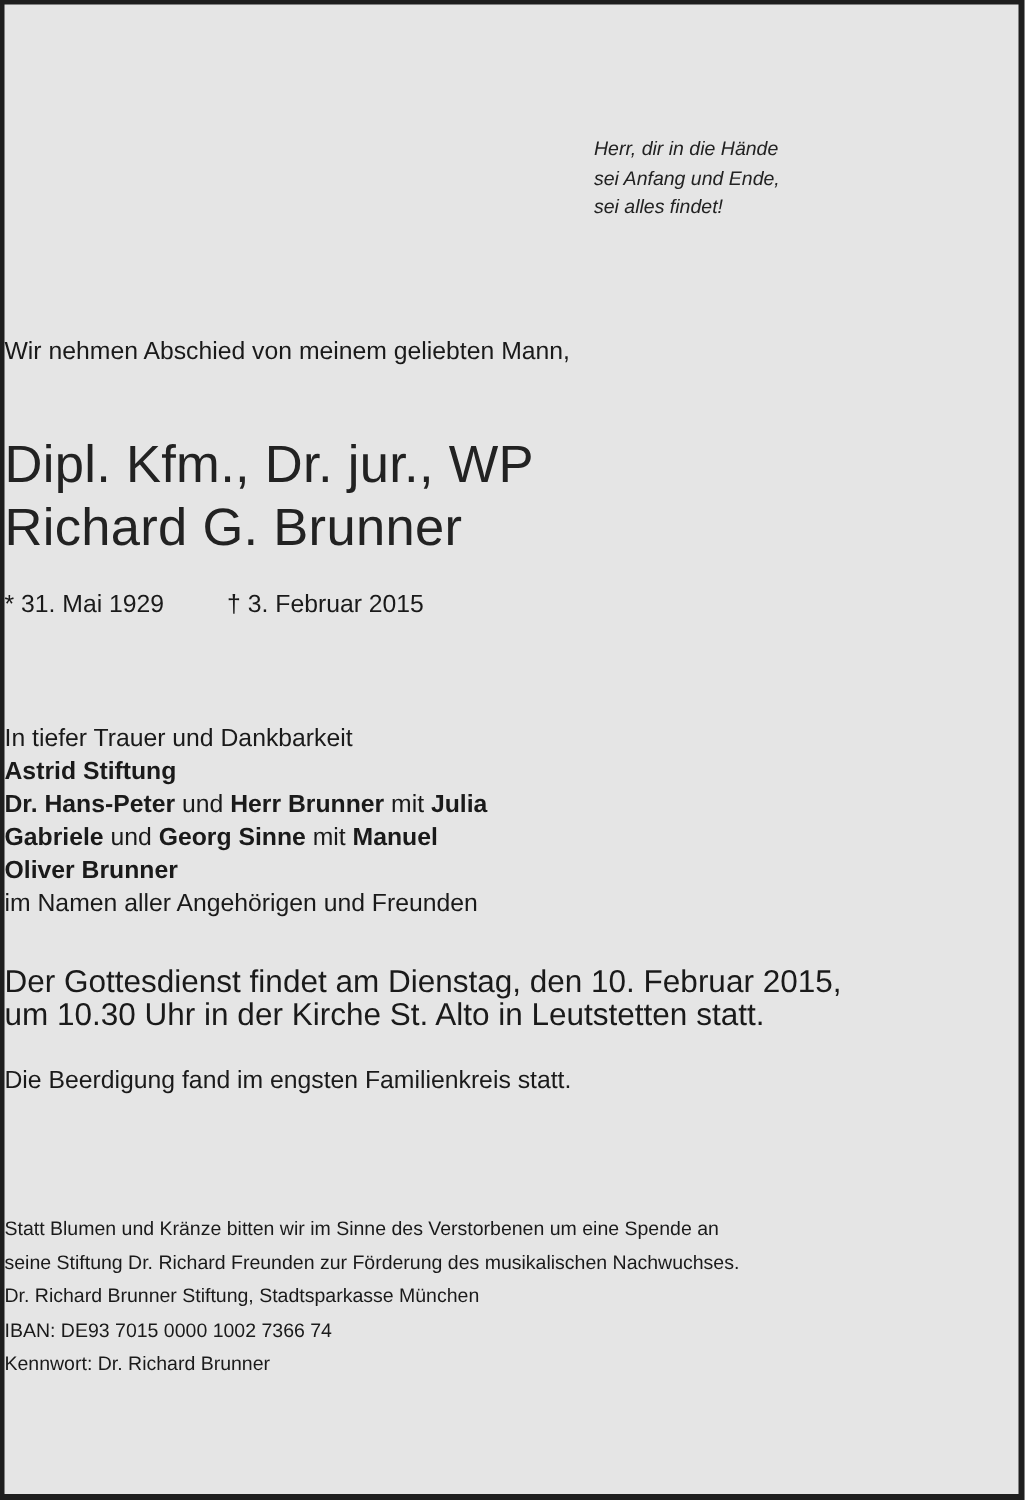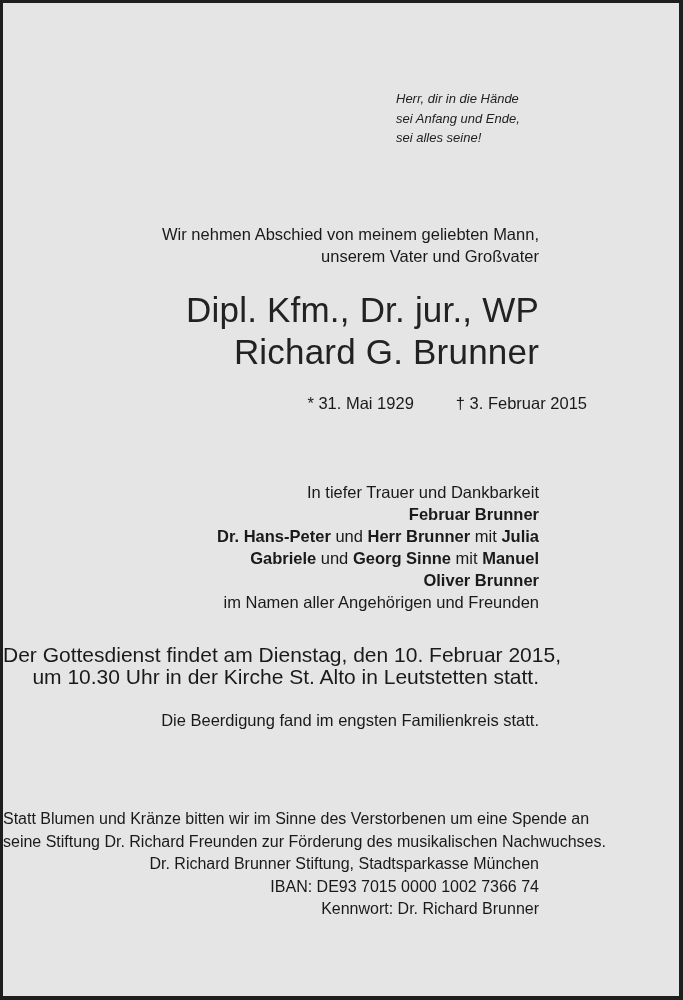--- a/index.html
+++ b/index.html
@@ -15,60 +15,59 @@
     background: #e5e5e5;
     font-family: Liberation Sans, sans-serif;
     color: #1a1a1a;
   }
   .abs { position: absolute; }
   .motto {
     left: 393px; top: 86px;
     font-style: italic; font-size: 13px; line-height: 19.5px;
     color: #222;
   }
-  .center { left: 0; width: 536px; text-align: right; }
+  .center { left: 0; width: 536px; text-align: left; }
   .intro { top: 220px; font-size: 16.5px; line-height: 22px; }
   .name { top: 286px; font-size: 35px; line-height: 42px; color: #222; letter-spacing: 0.2px; }
-  .dates { top: 389px; font-size: 16.5px; line-height: 22px; margin-left: 48px; }
+  .dates { top: 389px; font-size: 16.5px; line-height: 22px; }
   .dates span.gap { display: inline-block; width: 42px; }
   .family { top: 432px; font-size: 16.5px; line-height: 22px; margin-top: 46px; }
   .family b { font-weight: bold; }
   .service { top: 641px; font-size: 21px; line-height: 22px; }
   .burial { top: 706px; font-size: 16.5px; line-height: 22px; }
-  .donation { top: 805px; font-size: 16px; line-height: 22.5px; }
+  .donation { top: 805px; font-size: 13px; line-height: 22.5px; }
   .line { display: block; white-space: nowrap; }
 </style>
 </head>
 <body>
 
 <div class="frame">
 
   <div class="abs motto">
     <span class="line">Herr, dir in die Hände</span>
     <span class="line">sei Anfang und Ende,</span>
-    <span class="line">sei alles seine!</span>
+    <span class="line">sei alles findet!</span>
   </div>
 
   <div class="abs center intro">
     <span class="line">Wir nehmen Abschied von meinem geliebten Mann,</span>
-    <span class="line">unserem Vater und Großvater</span>
   </div>
 
   <div class="abs center name">
     <span class="line">Dipl. Kfm., Dr. jur., WP</span>
     <span class="line">Richard G. Brunner</span>
   </div>
 
   <div class="abs center dates">
     <span>* 31. Mai 1929</span><span class="gap"></span><span>† 3. Februar 2015</span>
   </div>
 
   <div class="abs center family">
     <span class="line">In tiefer Trauer und Dankbarkeit</span>
-    <span class="line"><b>Februar Brunner</b></span>
+    <span class="line"><b>Astrid Stiftung</b></span>
     <span class="line"><b>Dr. Hans-Peter</b><span> und </span><b>Herr Brunner</b><span> mit </span><b>Julia</b></span>
     <span class="line"><b>Gabriele</b><span> und </span><b>Georg Sinne</b><span> mit </span><b>Manuel</b></span>
     <span class="line"><b>Oliver Brunner</b></span>
     <span class="line">im Namen aller Angehörigen und Freunden</span>
   </div>
 
   <div class="abs center service">
     <span class="line">Der Gottesdienst findet am Dienstag, den 10. Februar 2015,</span>
     <span class="line">um 10.30 Uhr in der Kirche St. Alto in Leutstetten statt.</span>
   </div>

